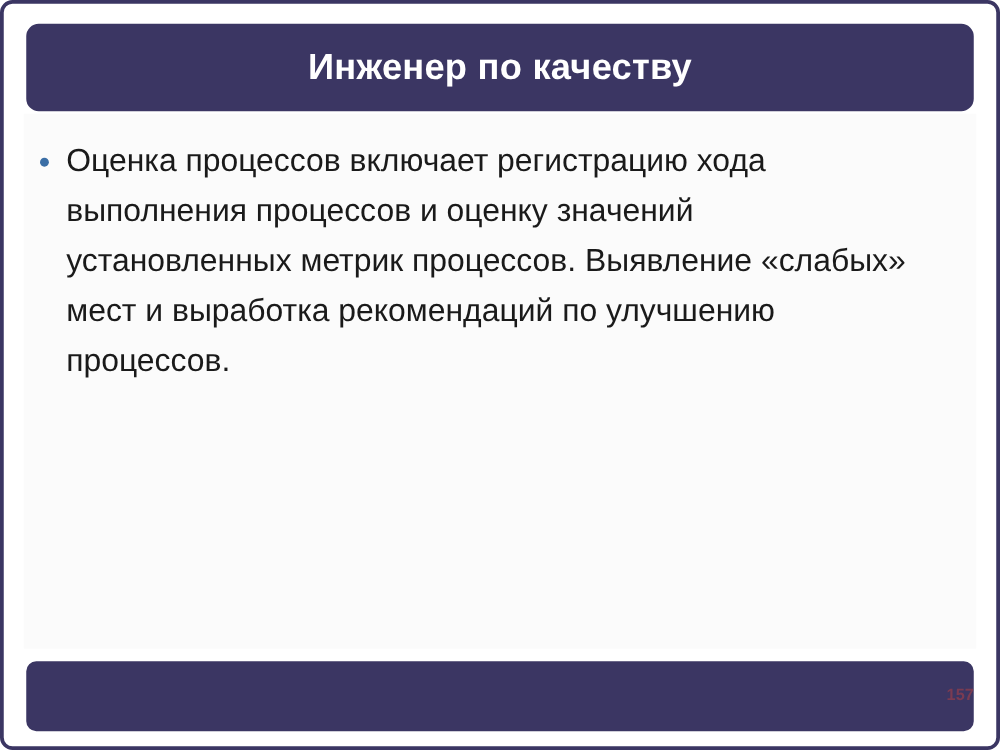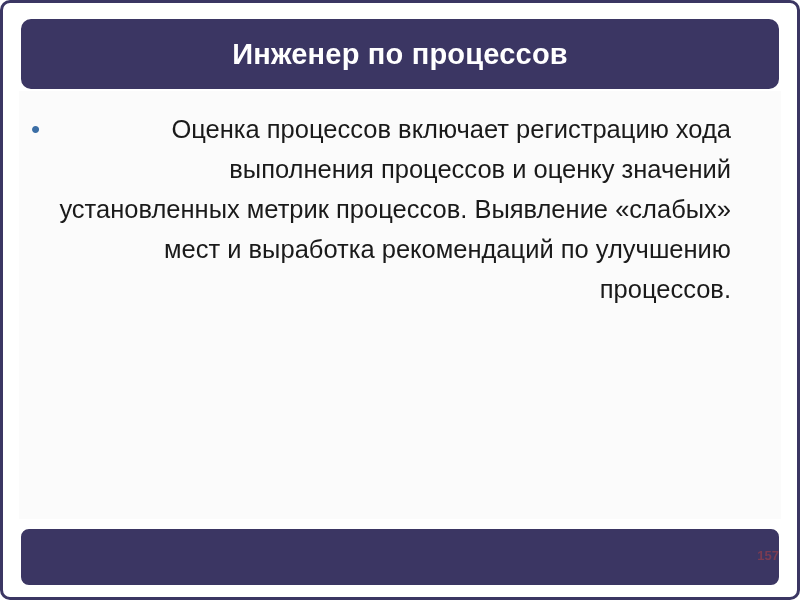--- a/index.html
+++ b/index.html
@@ -69,21 +69,21 @@
     line-height: 40px;
     color: #3b6ea5;
     text-align: left;
     padding-left: 6px;
   }
   .bullet-text {
     flex: 1 1 auto;
     font-size: 25.5px;
     line-height: 40px;
     color: #1a1a1a;
-    text-align: right;
+    text-align: left;
     padding-right: 40px;
   }
   .footer-bar {
     margin-top: 8px;
     background: #3b3663;
     border: 2px solid #ffffff;
     border-radius: 10px;
     height: 60px;
     min-height: 60px;
     box-sizing: border-box;
@@ -97,21 +97,21 @@
     font-weight: bold;
   }
 </style>
 </head>
 <body>
 
 <div class="slide">
   <div class="slide-inner">
 
     <div class="title-bar">
-      <div class="title-text">Инженер по процессов</div>
+      <div class="title-text">Инженер по качеству</div>
     </div>
 
     <div class="body-area">
       <div class="bullet-row">
         <div class="bullet-dot">•</div>
         <div class="bullet-text">Оценка процессов включает регистрацию хода выполнения процессов и оценку значений установленных метрик процессов. Выявление «слабых» мест и выработка рекомендаций по улучшению процессов.</div>
       </div>
     </div>
 
     <div class="footer-bar"></div>

